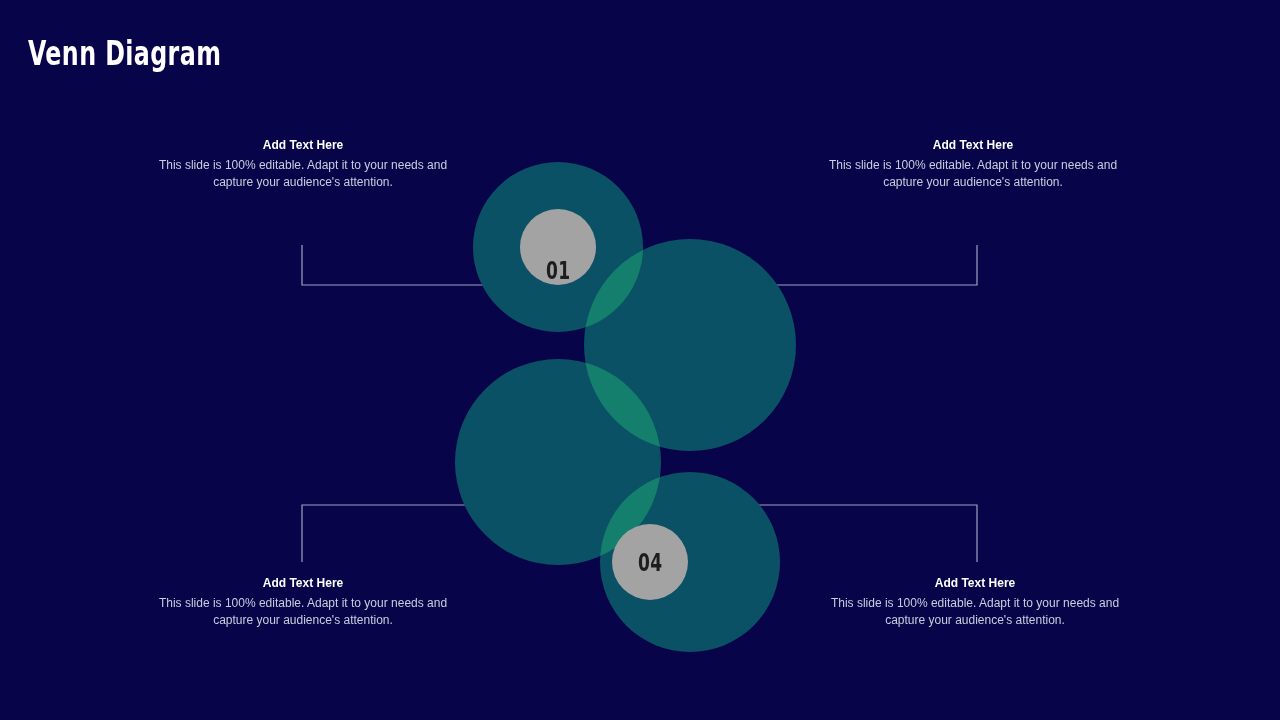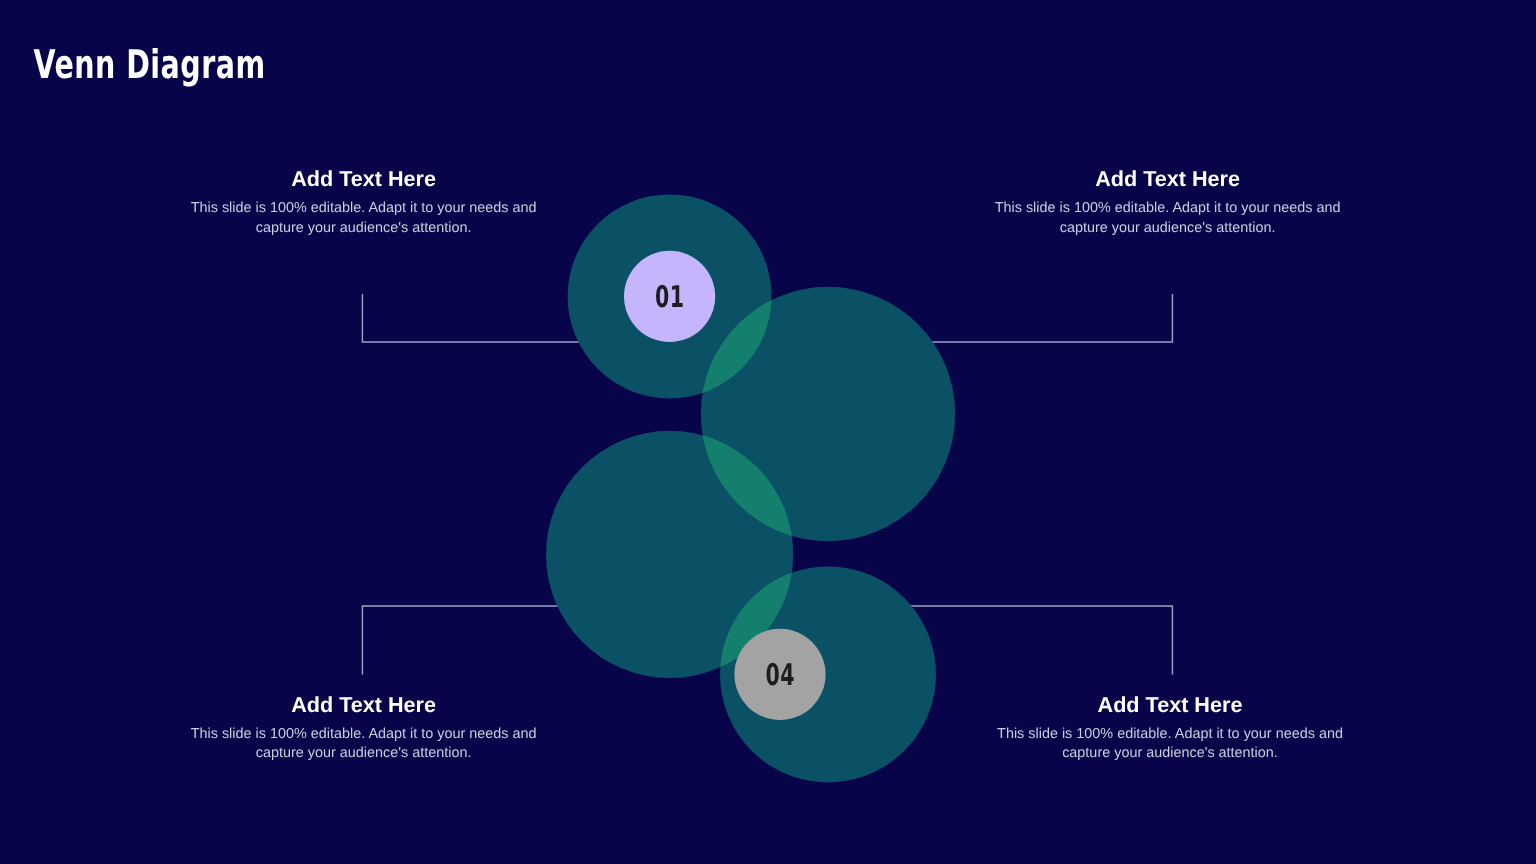--- a/index.html
+++ b/index.html
@@ -69,21 +69,21 @@
     transform-origin: center center;
   }
 
   
   .text-block {
     position: absolute;
     width: 290px;
     text-align: center;
   }
   .tb-title {
-    font-size: 18px;
+    font-size: 12px;
     font-weight: 700;
     color: #ffffff;
     margin: 0 0 4px 0;
     line-height: 1.25;
   }
   .tb-body {
     font-size: 12px;
     font-weight: 400;
     color: #c9cede;
     margin: 0;
@@ -138,21 +138,21 @@
       </g>
       <g clip-path="url(#clip-c2)">
         <circle id="ov23" fill="#157f6d" cx="558" cy="462" r="103"></circle>
       </g>
       <g clip-path="url(#clip-c3)">
         <circle id="ov34" fill="#157f6d" cx="690" cy="562" r="90"></circle>
       </g>
     </g>
   </svg>
 
-  <div class="badge" id="badge-1" style="left: 558px; top: 247px; background: #c4b5fd;">
+  <div class="badge" id="badge-1" style="left: 558px; top: 247px; background: #a3a3a3; align-items: flex-end;">
     <span class="badge-label" style="color: rgb(29, 29, 31);">01</span>
   </div>
   <div class="badge" id="badge-4" style="left: 650px; top: 562px; background: #a3a3a3;">
     <span class="badge-label" style="color: rgb(29, 29, 31);">04</span>
   </div>
 
   <div class="text-block" id="tb-1">
     <p class="tb-title" style="color: rgb(255, 255, 255);">Add Text Here</p>
     <p class="tb-body" style="color: rgb(201, 206, 222);">This slide is 100% editable. Adapt it to your needs and capture your audience's attention.</p>
   </div>

